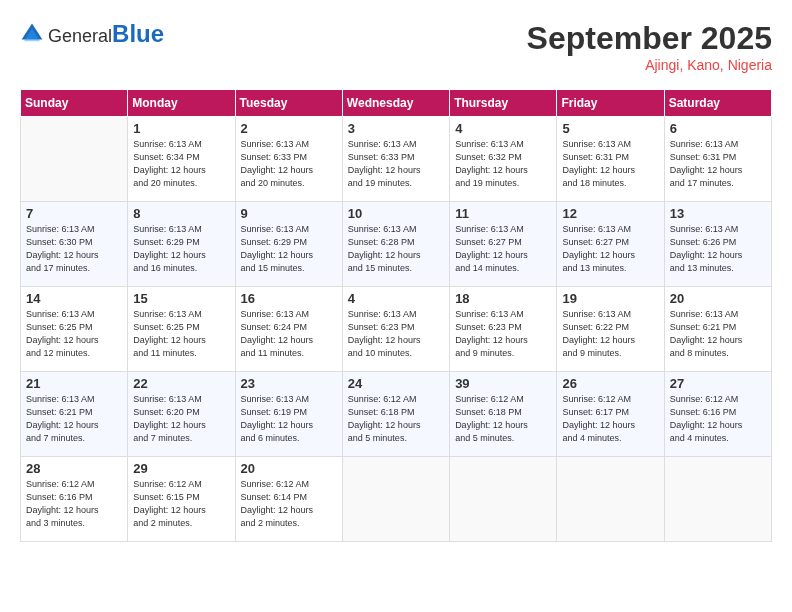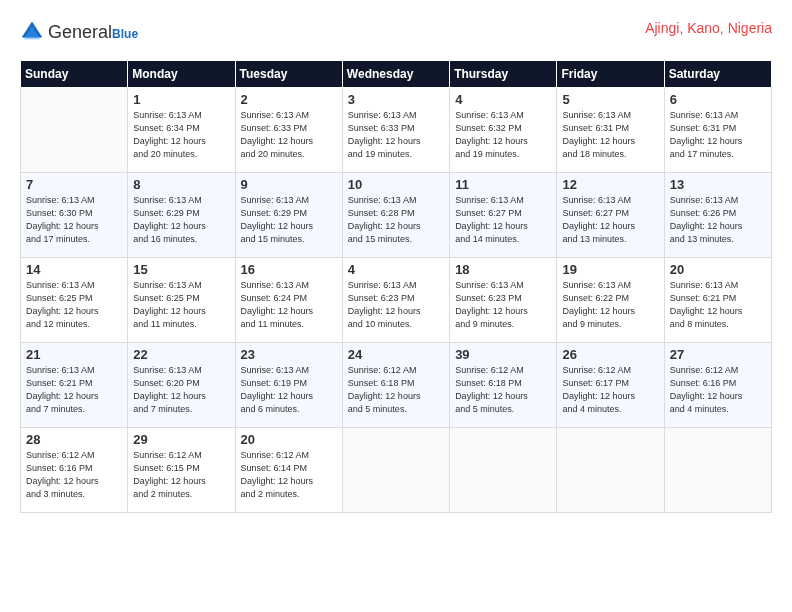--- a/index.html
+++ b/index.html
@@ -36,21 +36,21 @@
     .location {
       font-size: 14px;
       color: #ef4444;
     }
     table {
       width: 100%;
       border-collapse: collapse;
       table-layout: fixed;
     }
     th {
-      background-color: #0f172a;
+      background-color: #be185d;
       color: #fff;
       font-size: 12px;
       font-weight: bold;
       padding: 6px 4px;
       text-align: left;
       border: 1px solid #fff;
     }
     td {
       border: 1px solid #ddd;
       vertical-align: top;
@@ -85,24 +85,25 @@
 </head>
 <body>
 
 <div class="header">
   <div class="logo">
     <svg class="logo-icon" viewBox="0 0 30 30" xmlns="http://www.w3.org/2000/svg">
       <polygon points="15,2 28,22 2,22" fill="#1a6bbf"></polygon>
       <polygon points="15,8 25,24 5,24" fill="#3399ff" opacity="0.5"></polygon>
     </svg>
     <div>
-      <span style="font-size:18px;font-weight:normal;color:#333;">General</span><span style="font-size:12px;font-weight:bold;color:#1a6bbf;">Blue</span>
+      <span style="font-size:18px;font-weight:normal;color:#333;">General</span><span style="font-size:24px;font-weight:bold;color:#1a6bbf;">Blue</span>
     </div>
   </div>
   <div class="title-area">
+    <div class="month-title">September 2025</div>
     <div class="location">Ajingi, Kano, Nigeria</div>
   </div>
 </div>
 
 <table>
   <thead>
     <tr>
     <th>Sunday</th>
         <th>Monday</th>
         <th>Tuesday</th>

